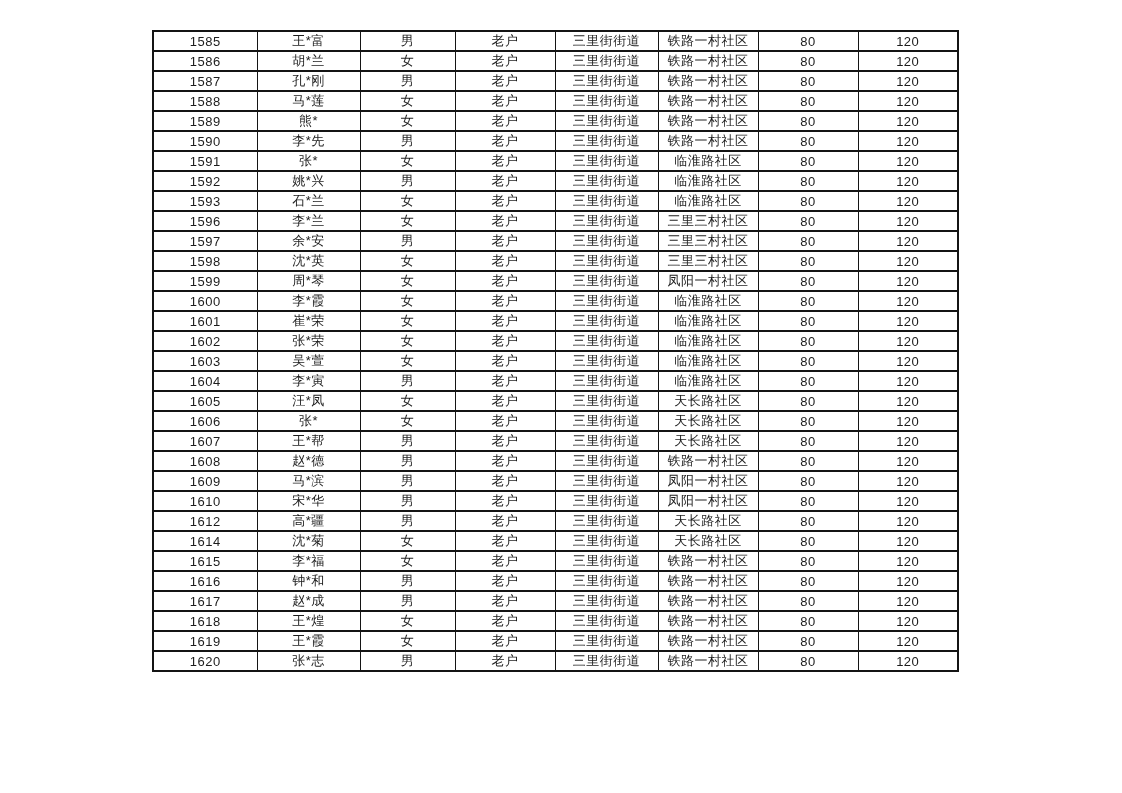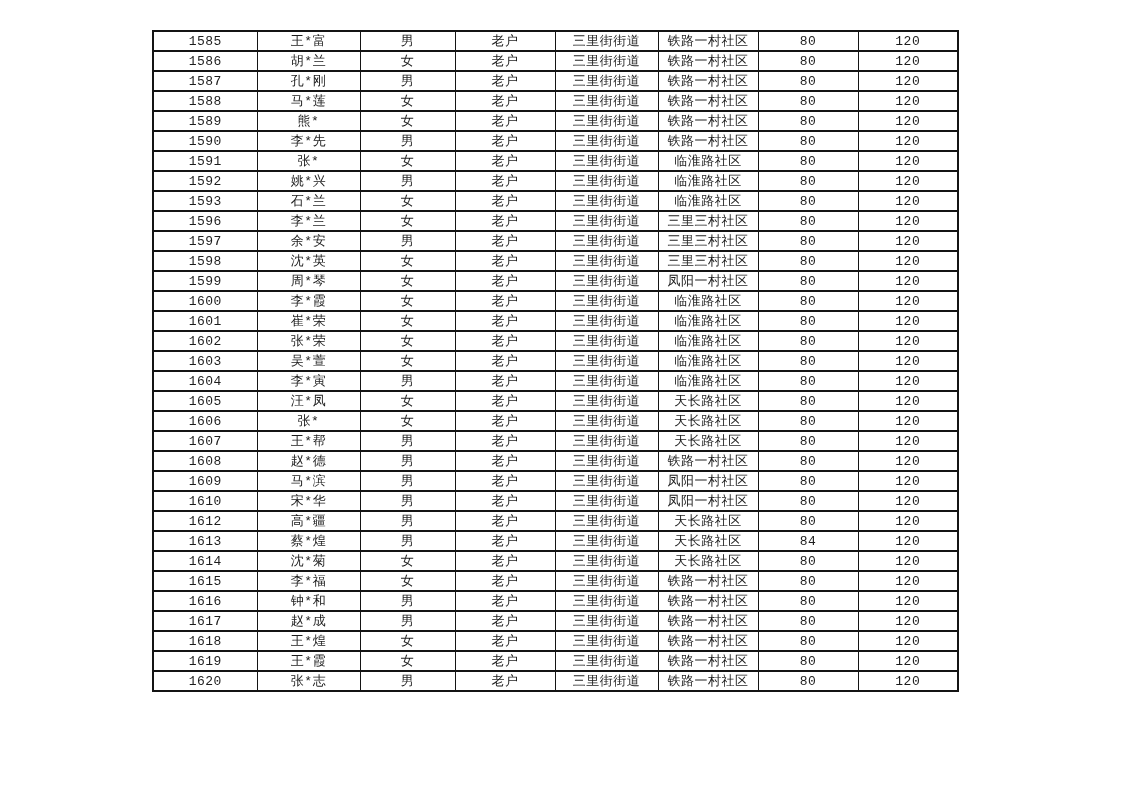--- a/index.html
+++ b/index.html
@@ -6,21 +6,21 @@
     margin: 0;
     padding: 0;
     background: #ffffff;
   }
   .page {
     position: relative;
     width: 1122px;
     height: 793px;
     background: #ffffff;
     overflow: hidden;
-    font-family: Liberation Mono, monospace;
+    font-family: Liberation Sans, sans-serif;
   }
   table.records {
     position: absolute;
     left: 152px;
     top: 30px;
     width: 805px;
     border-collapse: collapse;
     table-layout: fixed;
     border: 2px solid #141414;
   }
@@ -300,30 +300,20 @@
           <td>1612</td>
           <td>高*疆</td>
           <td>男</td>
           <td>老户</td>
           <td>三里街街道</td>
           <td>天长路社区</td>
           <td>80</td>
           <td>120</td>
         </tr>
         <tr>
-          <td>1613</td>
-          <td>蔡*煌</td>
-          <td>男</td>
-          <td>老户</td>
-          <td>三里街街道</td>
-          <td>天长路社区</td>
-          <td>84</td>
-          <td>120</td>
-        </tr>
-        <tr>
           <td>1614</td>
           <td>沈*菊</td>
           <td>女</td>
           <td>老户</td>
           <td>三里街街道</td>
           <td>天长路社区</td>
           <td>80</td>
           <td>120</td>
         </tr>
         <tr>

